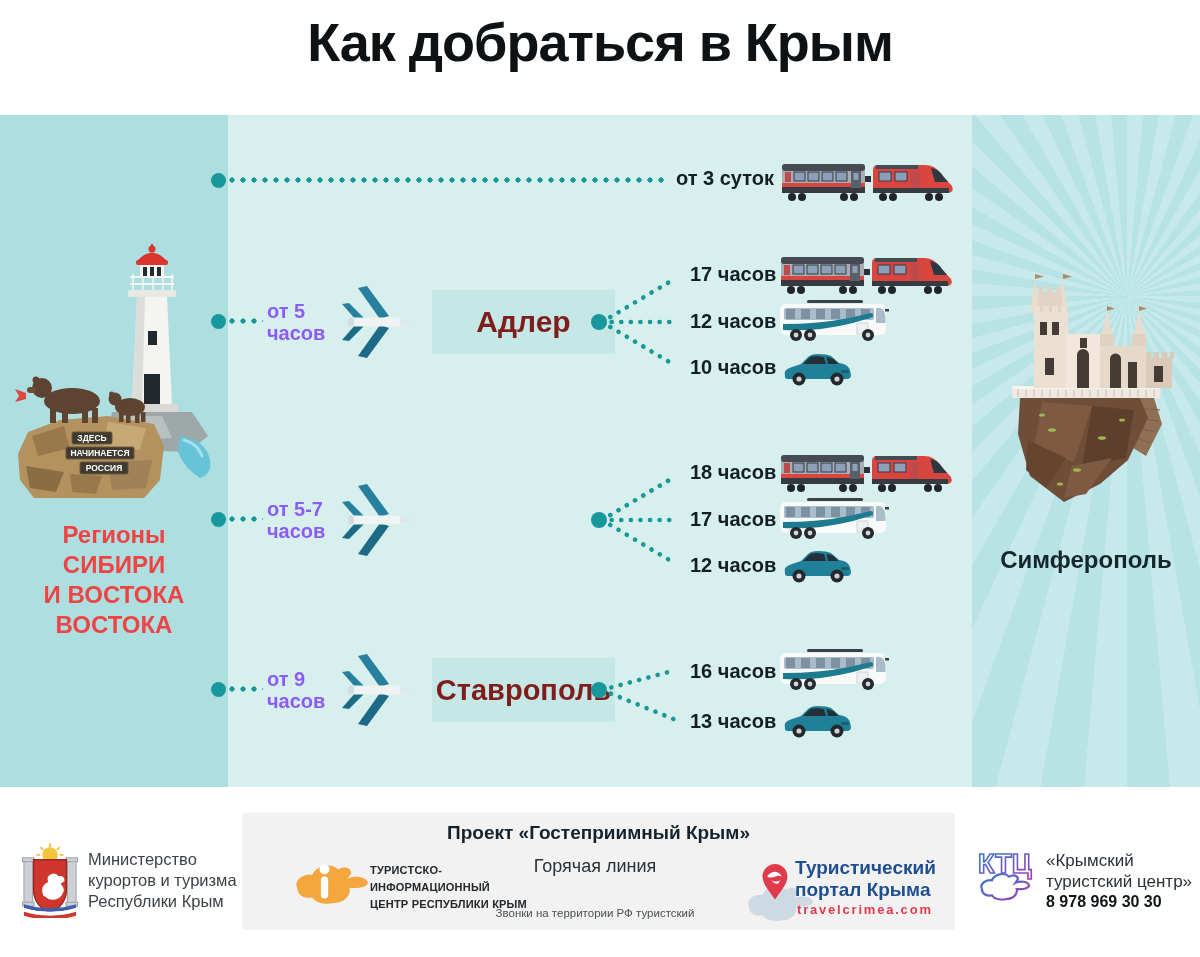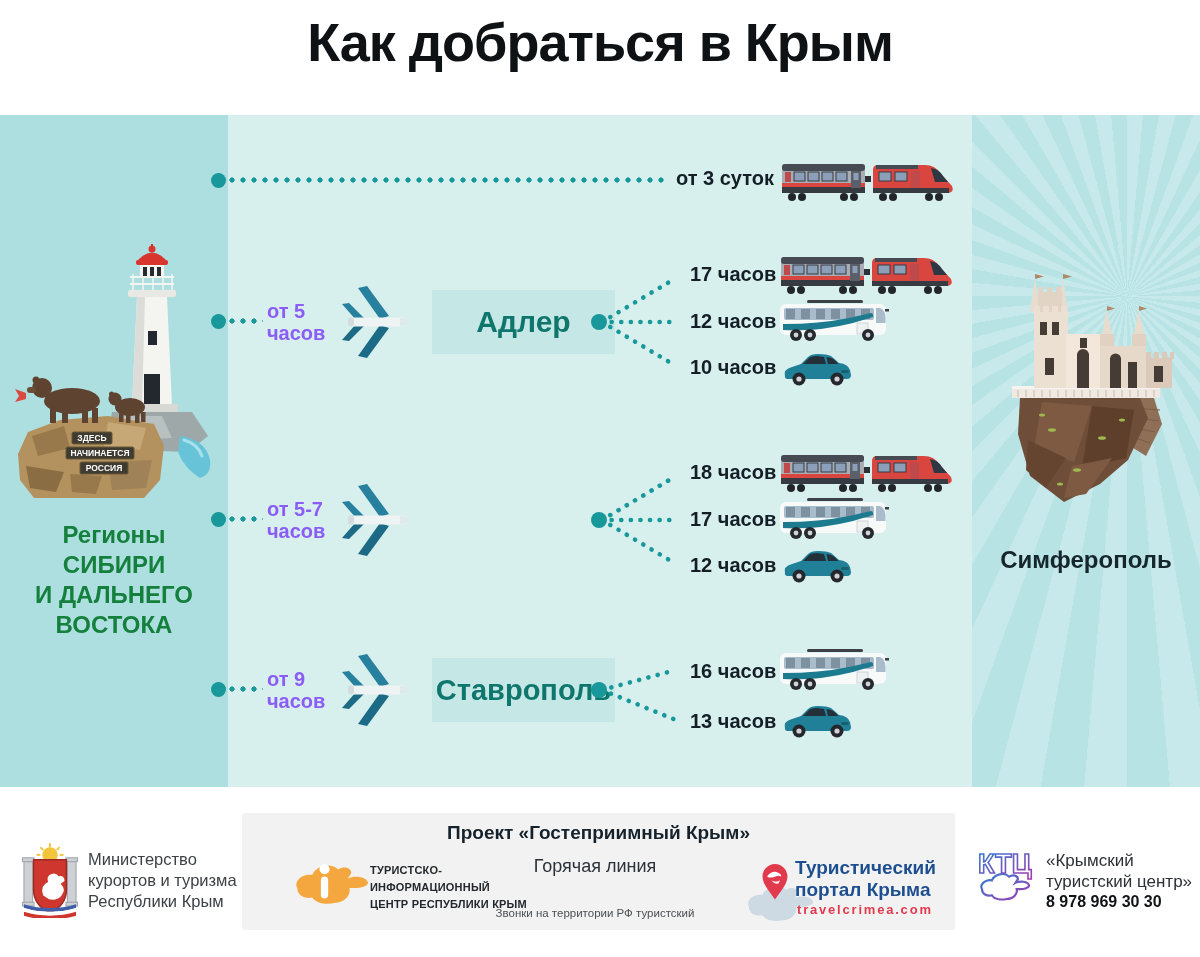--- a/index.html
+++ b/index.html
@@ -22,24 +22,24 @@
   .dotline { position:absolute; height:6px; background-repeat:repeat-x;
       background-image:radial-gradient(circle at 3px 3px, #18989a 2.35px, transparent 2.9px);
       background-size:11px 6px; }
 
   .flight-label { position:absolute; left:267px; font-size:20px; font-weight:700;
       line-height:22px; color:#8b5cf6; }
   .time-label { position:absolute; left:690px; font-size:20px; font-weight:700; color:#141e27; }
 
   .hub-box { position:absolute; left:432px; width:183px; background:#c5e7e5;
       display:flex; align-items:center; justify-content:center; text-align:center;
-      font-weight:700; color:#0f766e; }
+      font-weight:700; color:#7f1d1d; }
 
   .origin-label { position:absolute; left:0; top:520px; width:228px; text-align:center;
-      font-size:24px; font-weight:800; line-height:30px; color:#15803d; }
+      font-size:24px; font-weight:800; line-height:30px; color:#ef4444; }
   .dest-region { position:absolute; left:972px; top:510px; width:228px; text-align:center;
       font-size:31px; font-weight:800; color:#15262c; }
   .dest-city { position:absolute; left:972px; top:546px; width:228px; text-align:center;
       font-size:24px; font-weight:700; color:#15262c; }
 
   .ministry-text { position:absolute; left:88px; top:849px; font-size:16.5px;
       line-height:21px; color:#3d4247; }
   .gray-panel { position:absolute; left:242px; top:813px; width:713px; height:117px;
       background:#f2f2f2; border-radius:3px; }
   .project-title { position:absolute; left:242px; top:822px; width:713px; text-align:center;
@@ -392,21 +392,21 @@
   <div class="panel panel-left"></div>
   <div class="panel panel-mid"></div>
   <div class="panel panel-right"></div>
 
   <svg class="abs" style="left:12px; top:236px" width="210" height="290">
     <use href="#sym-origin" xlink:href="#sym-origin"></use>
   </svg>
   <div class="origin-label">
     <div>Регионы</div>
     <div>СИБИРИ</div>
-    <div>И ДАЛЬНЕГО</div>
+    <div>И ВОСТОКА</div>
     <div>ВОСТОКА</div>
   </div>
 
   <svg class="abs" style="left:982px; top:270px" width="205" height="250">
     <use href="#sym-dest" xlink:href="#sym-dest"></use>
   </svg>
   <div class="dest-city">Симферополь</div>
 
   <div class="bigdot" style="left:211px; top:173px"></div>
   <div class="dotline" style="left:229px; top:177px; width:438px"></div>

